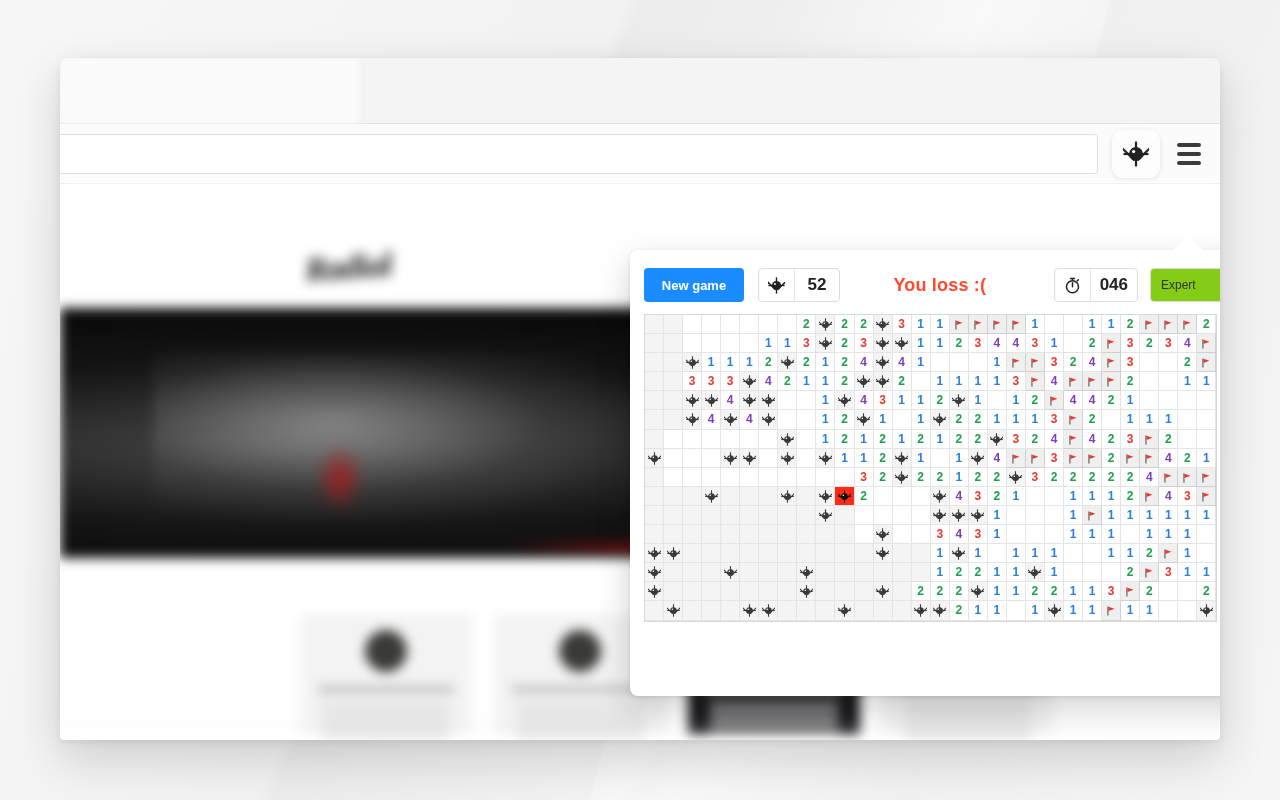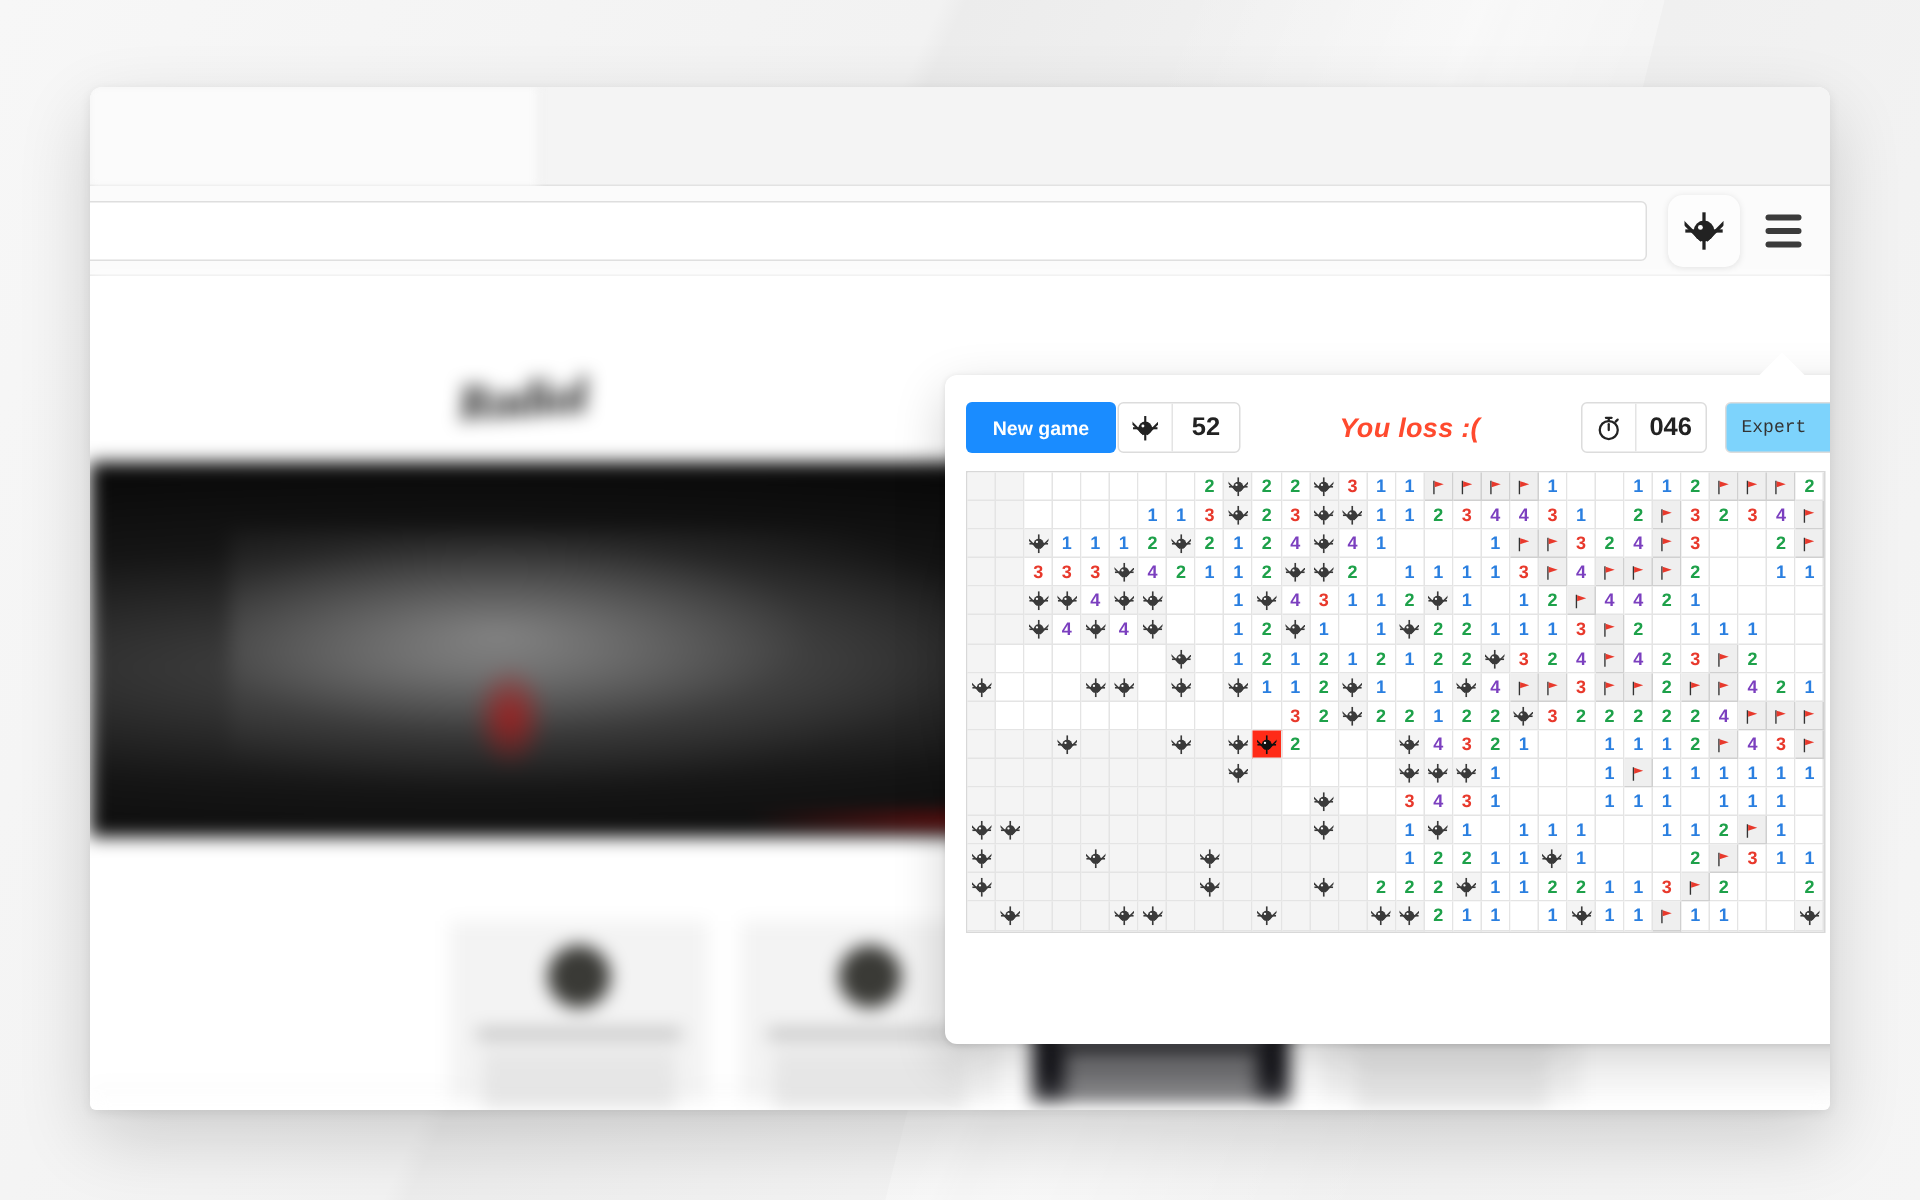--- a/index.html
+++ b/index.html
@@ -124,34 +124,33 @@
     position:absolute; left:543px; top:-15px; width:0;height:0;
     border-left:15px solid transparent; border-right:15px solid transparent;
     border-bottom:15px solid #fff;
   }
   .pop-head{ display:flex; align-items:center; height:38px; }
   .newgame{
     width:100px;height:34px;background:#1a8cff;color:#fff;border:none;border-radius:4px;
     font-size:13px; font-weight:bold; cursor:pointer;
   }
   .counter{
-    display:flex; align-items:center; height:34px; margin-left:1px;
+    display:flex; align-items:center; height:34px; margin-left:14px;
     border:1px solid #dcdcdc; border-radius:4px; overflow:hidden; background:#fff;
   }
   .counter .ic{ width:36px;height:32px;display:flex;align-items:center;justify-content:center; border-right:1px solid #e4e4e4;}
   .counter .val{ min-width:44px; padding:0 9px; text-align:center; font-size:17px; font-weight:bold; color:#222; }
   .status{
     flex:1; text-align:center; color:#ff4a2e; font-size:18px; font-weight:bold;
     letter-spacing:.2px;
-    font-style:italic;
   }
   .level{
     margin-left:12px; width:96px; height:34px; border:1px solid #dcdcdc; border-radius:4px;
     display:flex; align-items:center; justify-content:space-between; padding:0 8px 0 10px;
-    font-size:12px; color:#333; background:#7dd3fc;font-family:Liberation Mono, monospace;
+    font-size:12px; color:#333; background:#84cc16;
   }
 
   
   #board{
     margin-top:10px; width:573px; border:1px solid #d8d8d8; background:#fff;
     display:grid; grid-template-columns:repeat(30, 19.06px);
     grid-auto-rows:19.1px;
   }
   .cell{
     border-right:1px solid #e4e4e4; border-bottom:1px solid #e4e4e4;

